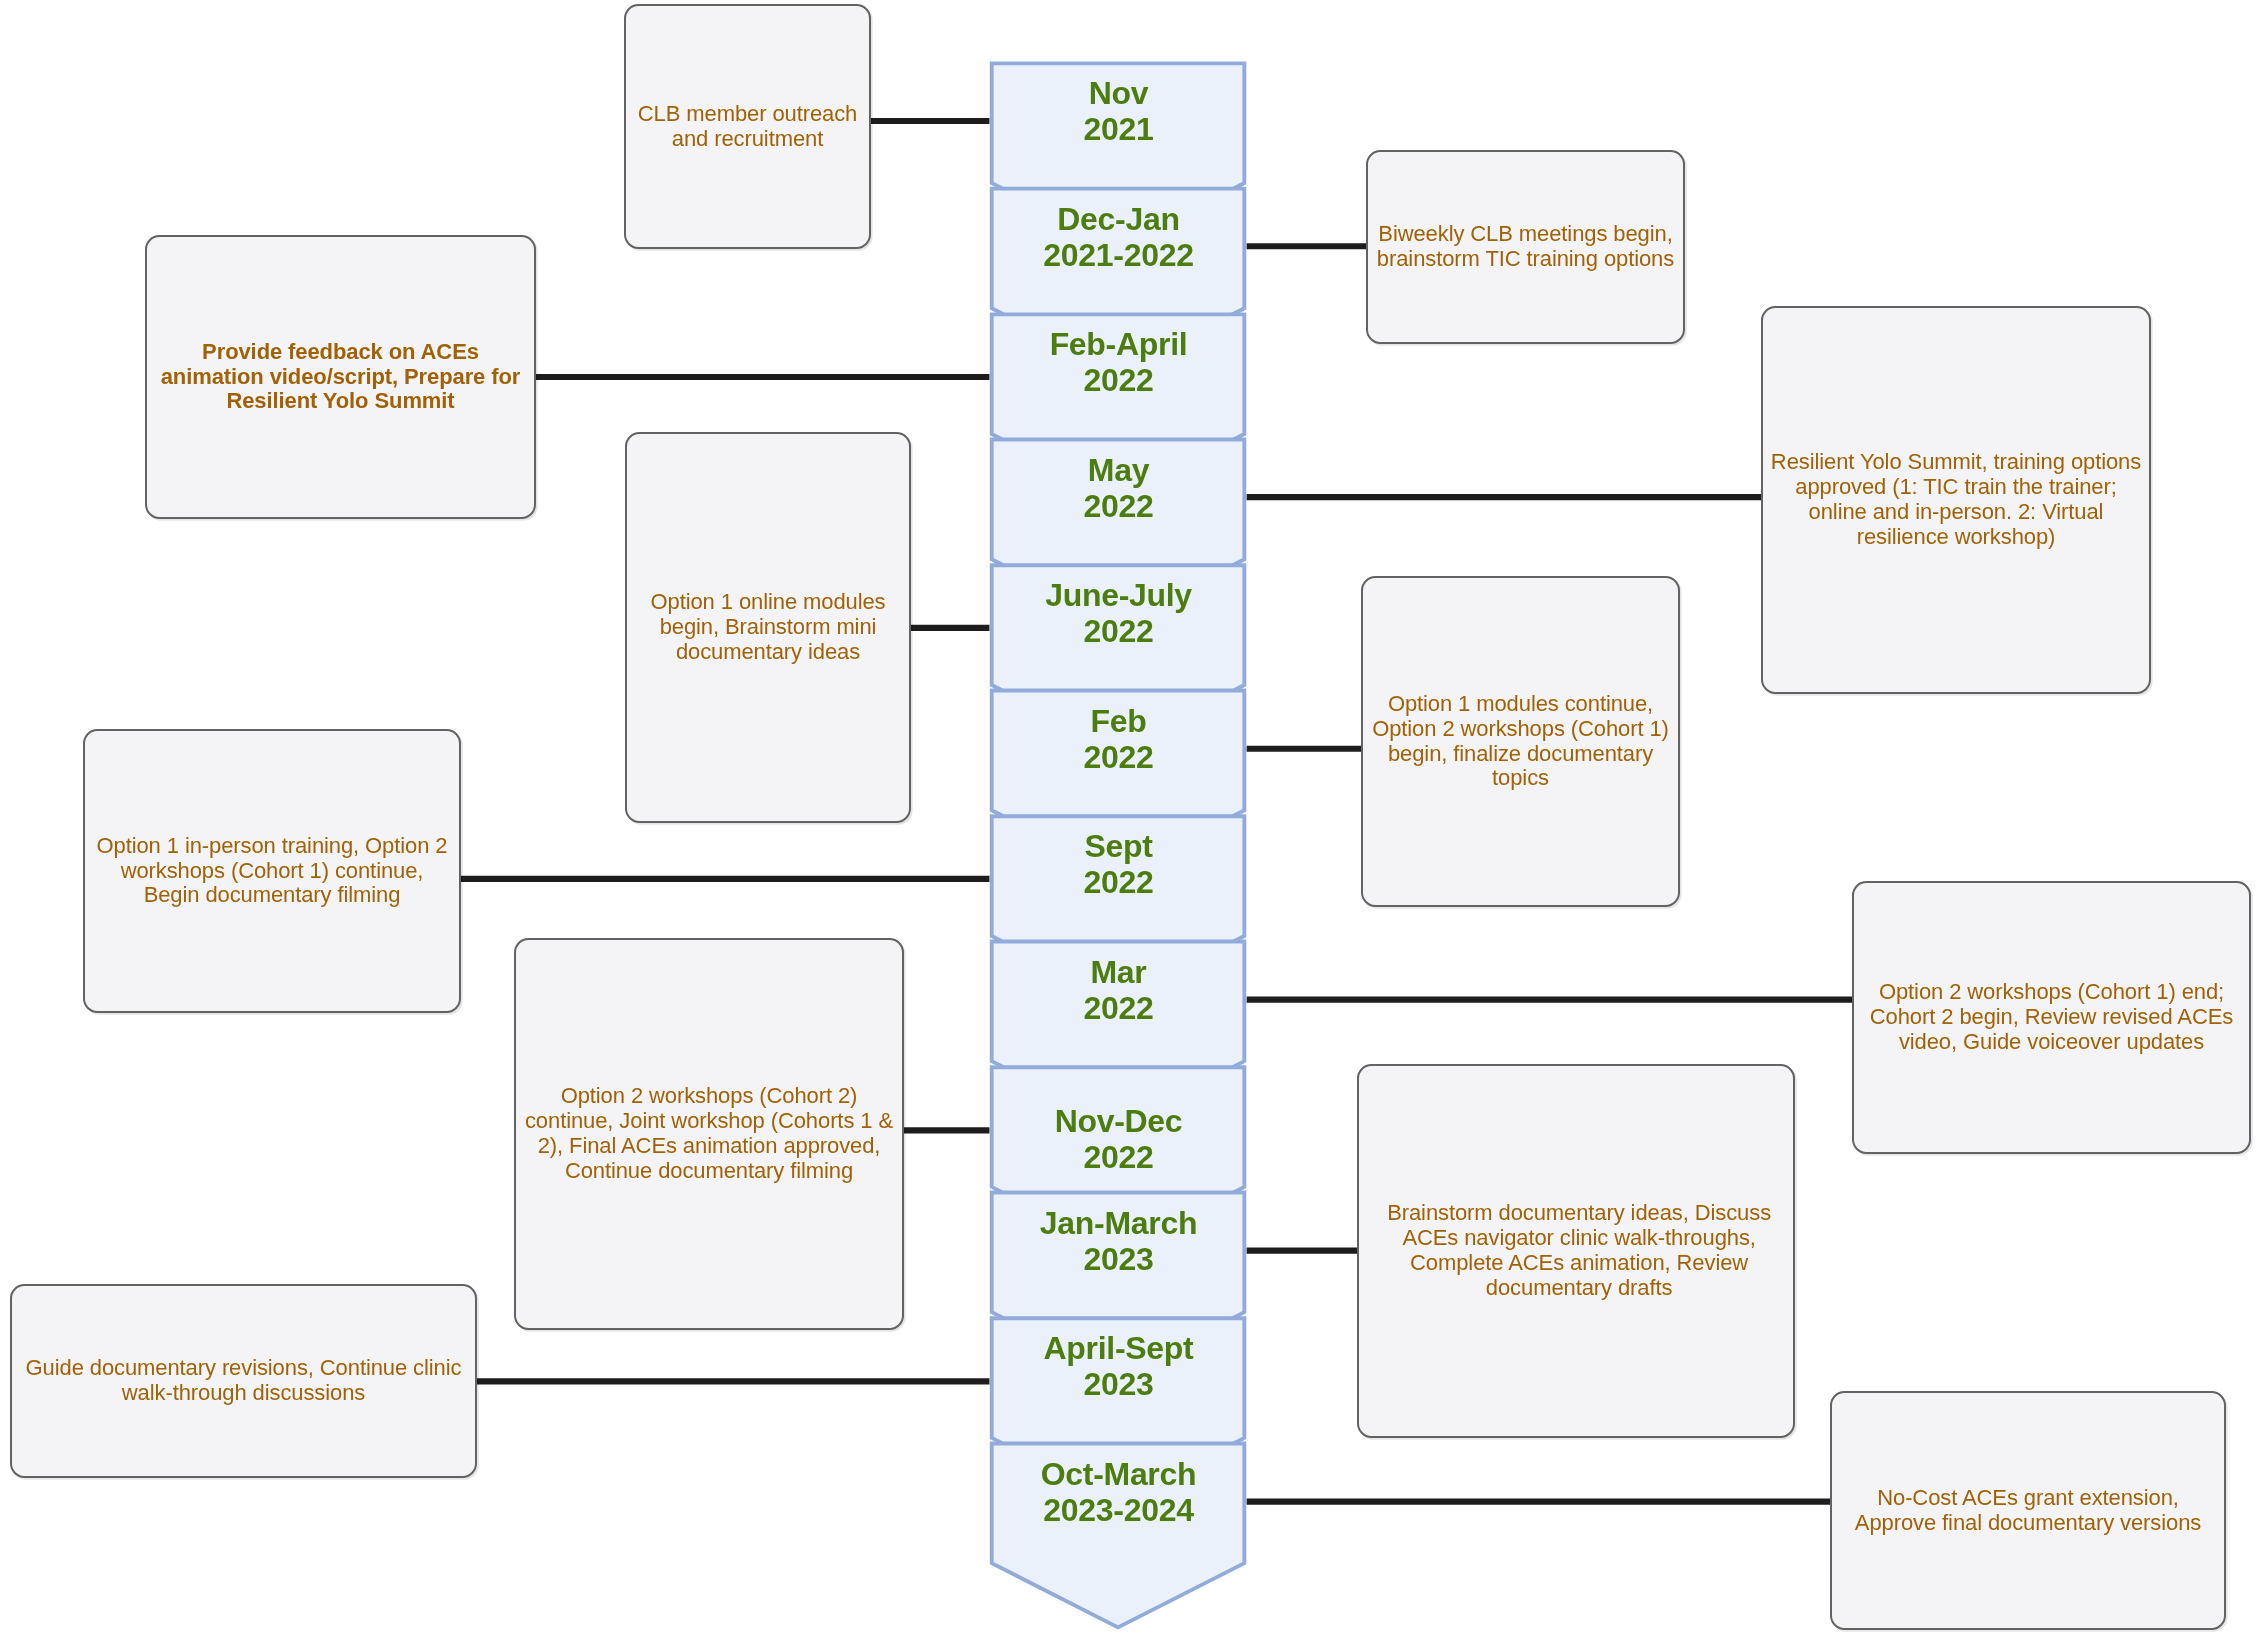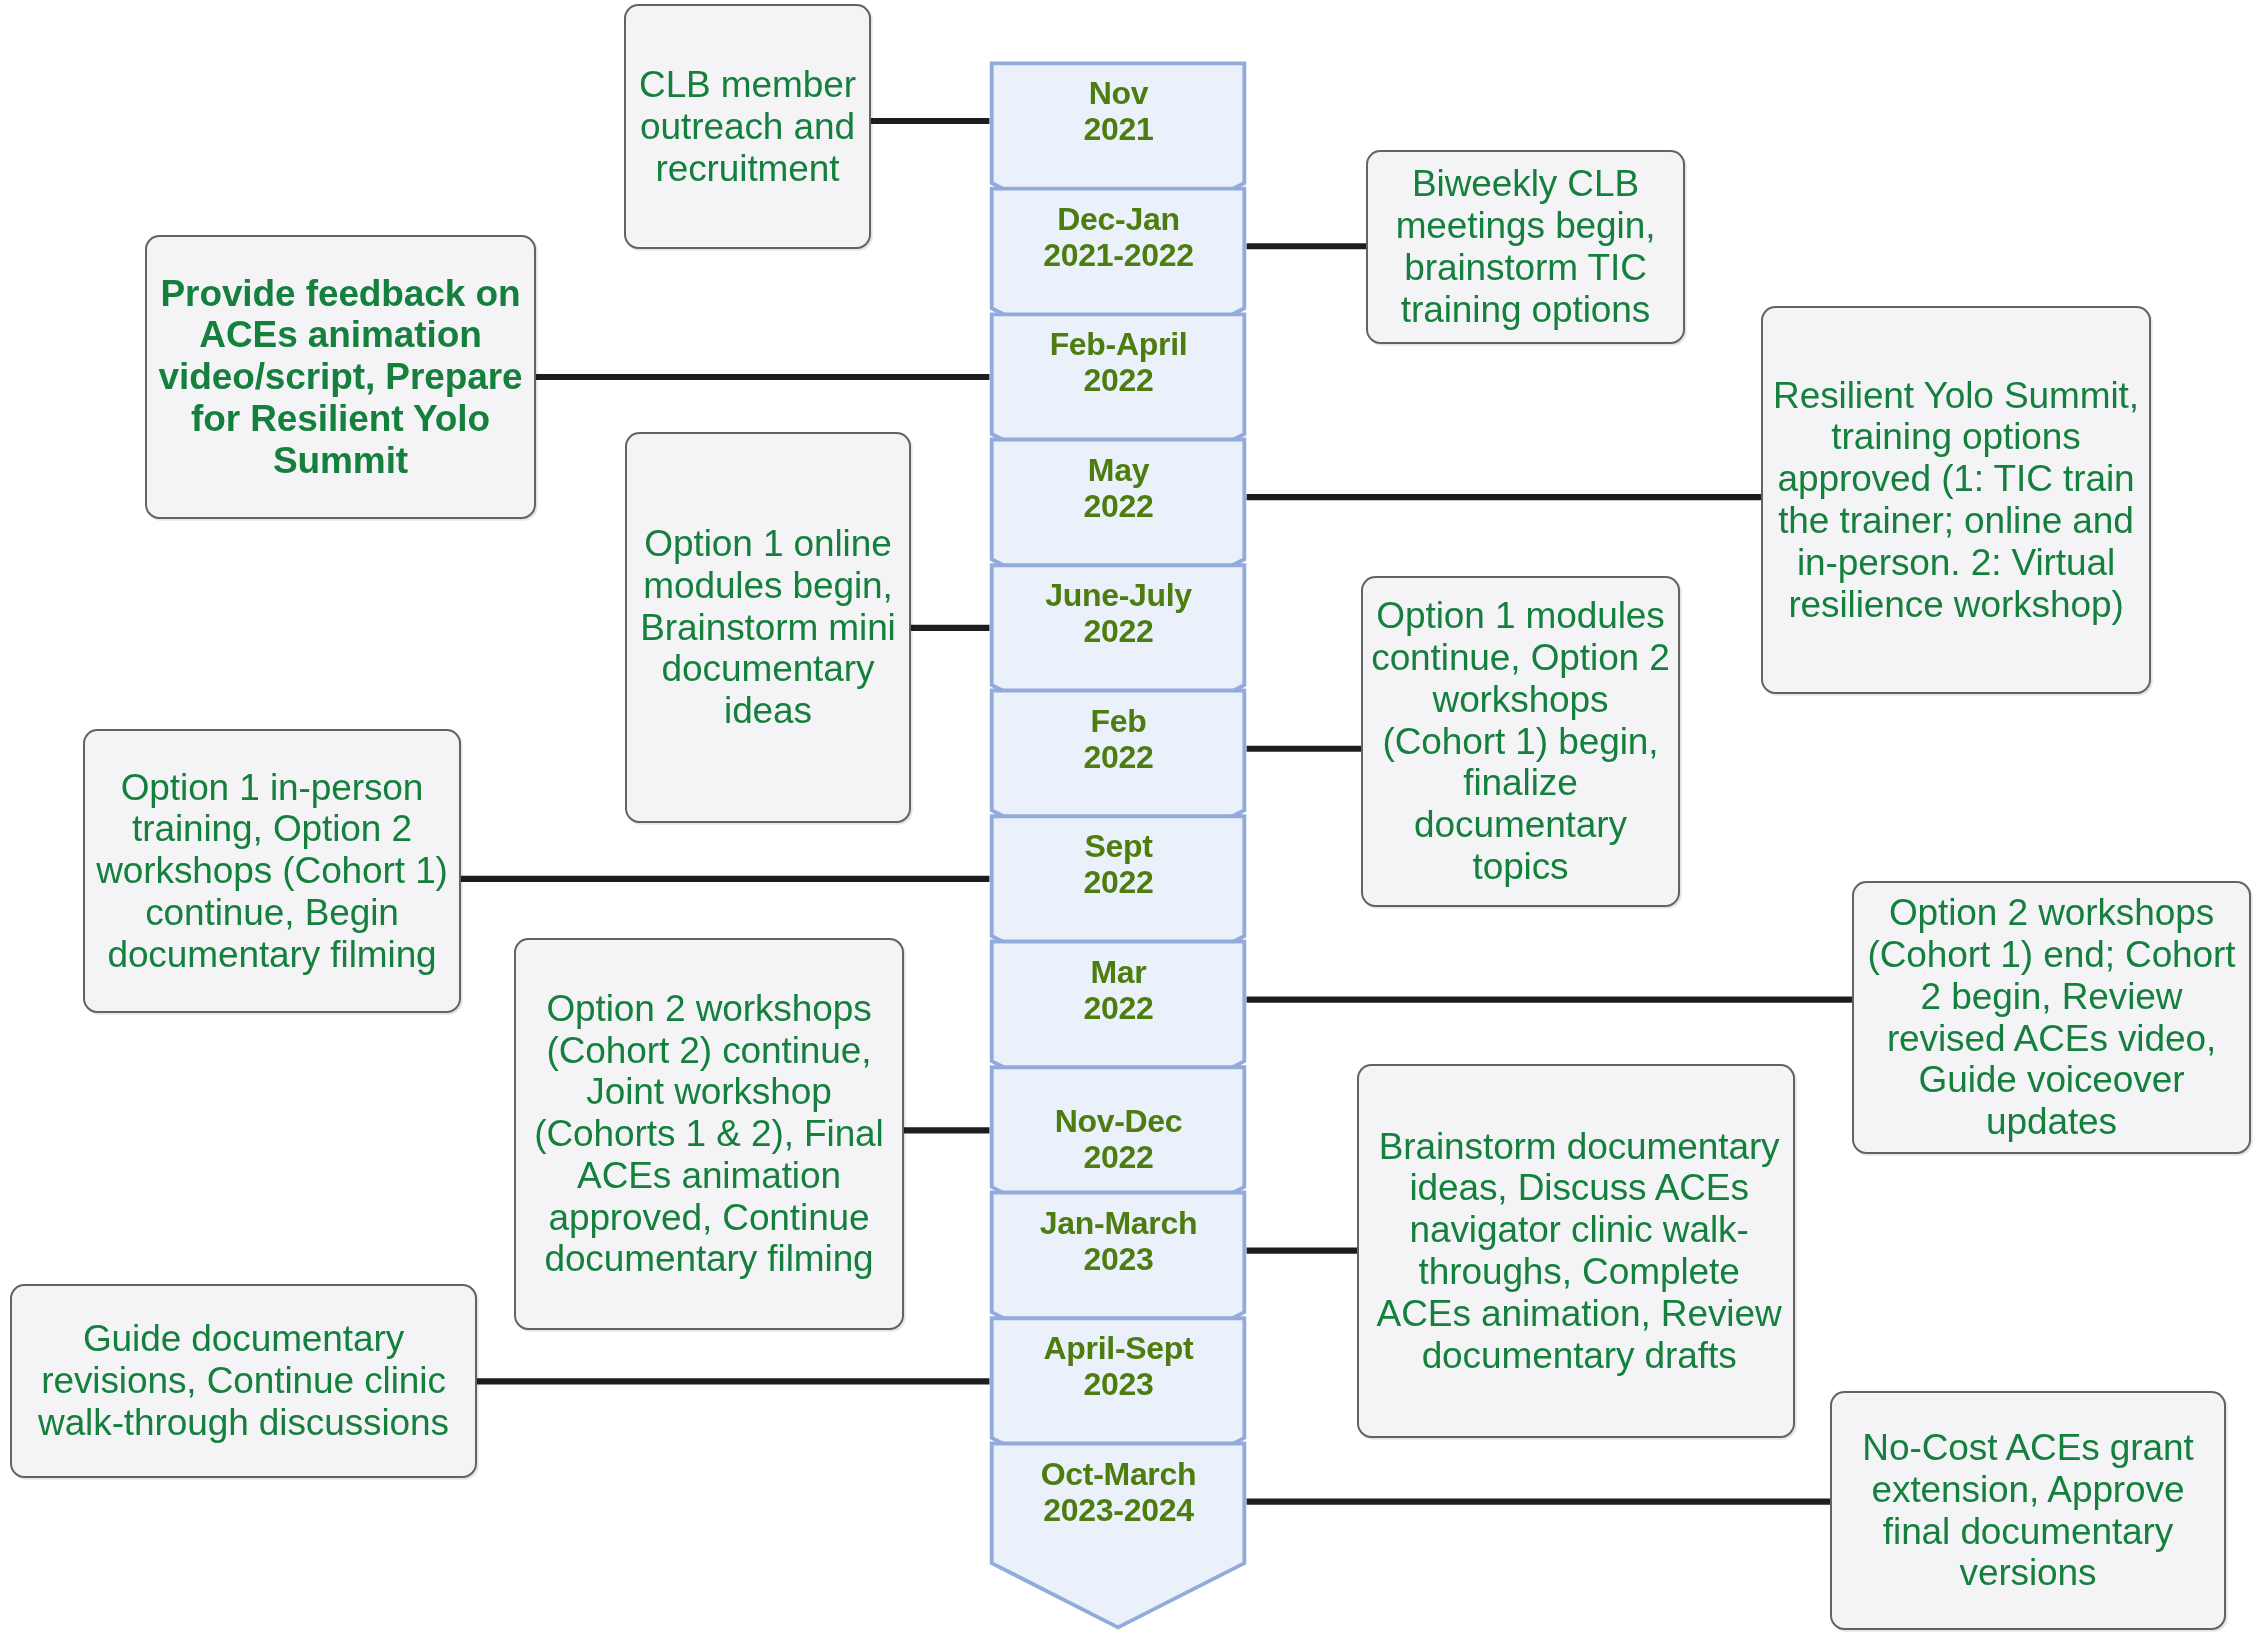--- a/index.html
+++ b/index.html
@@ -21,22 +21,22 @@
   .note{
     position:absolute;
     box-sizing:border-box;
     background:#f4f4f6;
     border:2.2px solid #636363;
     border-radius:14.4px;
     display:flex;
     align-items:center;
     justify-content:center;
     text-align:center;
-    color:#15803d;
-    font-size:37px;
+    color:#a16207;
+    font-size:22px;
     line-height:1.13;
     padding:5.5px 7.8px;
     letter-spacing:-0.1px;
     box-shadow:1.7px 1.7px 0 rgba(0,0,0,0.10);
   }
   .chev{
     position:absolute;
     box-sizing:border-box;
     display:flex;
     align-items:flex-start;

